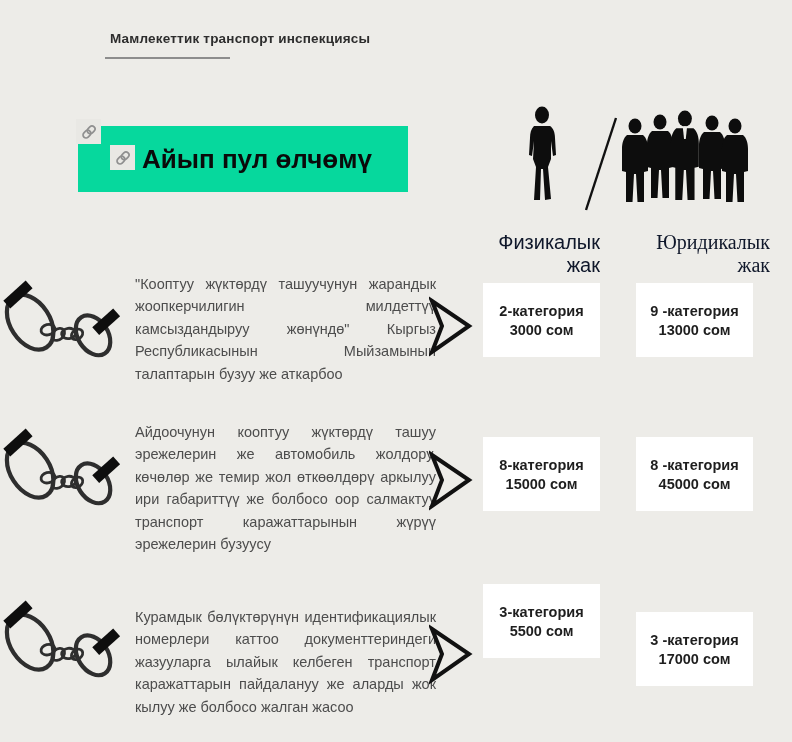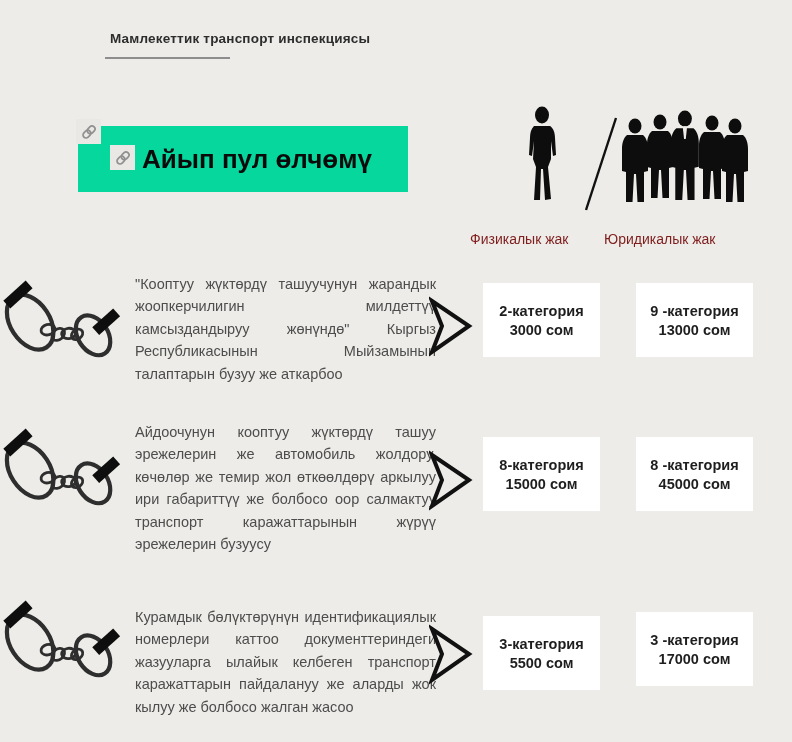--- a/index.html
+++ b/index.html
@@ -17,23 +17,23 @@
 
   
   .banner{position:absolute;left:78px;top:126px;width:330px;height:66px;background:var(--green);display:flex;align-items:center;}
   .linkbox{display:flex;align-items:center;justify-content:center;background:#e9e8e4;}
   .linkbox.corner{position:absolute;left:76px;top:119px;width:25px;height:25px;z-index:3;}
   .linkbox.inline{position:absolute;left:32px;top:19px;width:25px;height:25px;}
   .banner-title{position:absolute;left:64px;top:50%;transform:translateY(-50%);font-size:26px;font-weight:bold;color:#0a0a0a;white-space:nowrap;}
 
   
   .figure{position:absolute;}
-  .legend-label{position:absolute;font-size:14px;color:#7f1d1d;text-align:left;width:130px;}
+  .legend-label{position:absolute;font-size:20px;color:#0f172a;text-align:right;width:130px;}
   .legend-label.individual{left:470px;top:231px;}
-  .legend-label.legal{left:604px;top:231px;}
+  .legend-label.legal{left:640px;top:231px;font-family:Liberation Serif, serif;}
 
   
   .handcuffs{position:absolute;left:2px;width:122px;height:106px;}
   .row-text{position:absolute;left:135px;width:301px;font-size:14.5px;line-height:22.4px;color:var(--body-ink);text-align:justify;}
   .arrow{position:absolute;left:429px;width:44px;height:64px;}
   .fine-box{position:absolute;width:117px;height:74px;background:var(--box-bg);display:flex;flex-direction:column;align-items:center;justify-content:center;gap:3px;font-size:14.5px;font-weight:bold;color:#1e1e1e;text-align:center;}
   .col-individual{left:483px;}
   .col-legal{left:636px;}
 </style>
 </head>
@@ -149,21 +149,21 @@
     <div>45000 сом</div>
   </div>
 
   <svg class="handcuffs" style="top:592px" viewBox="0 0 130 110">
       <use href="#def-handcuffs"></use>
     </svg>
   <div class="row-text" style="top:606px">Курамдык бөлүктөрүнүн идентификациялык номерлери каттоо документтериндеги жазууларга ылайык келбеген транспорт каражаттарын пайдалануу же аларды жок кылуу же болбосо жалган жасоо</div>
   <svg class="arrow" style="top:622px" viewBox="0 0 44 64">
       <use href="#def-arrow"></use>
     </svg>
-  <div class="fine-box col-individual" style="top:616px">
+  <div class="fine-box col-individual" style="top:584px">
     <div>3-категория</div>
     <div>5500 сом</div>
   </div>
   <div class="fine-box col-legal" style="top:612px">
     <div>3 -категория</div>
     <div>17000 сом</div>
   </div>
 
 </div>
 

